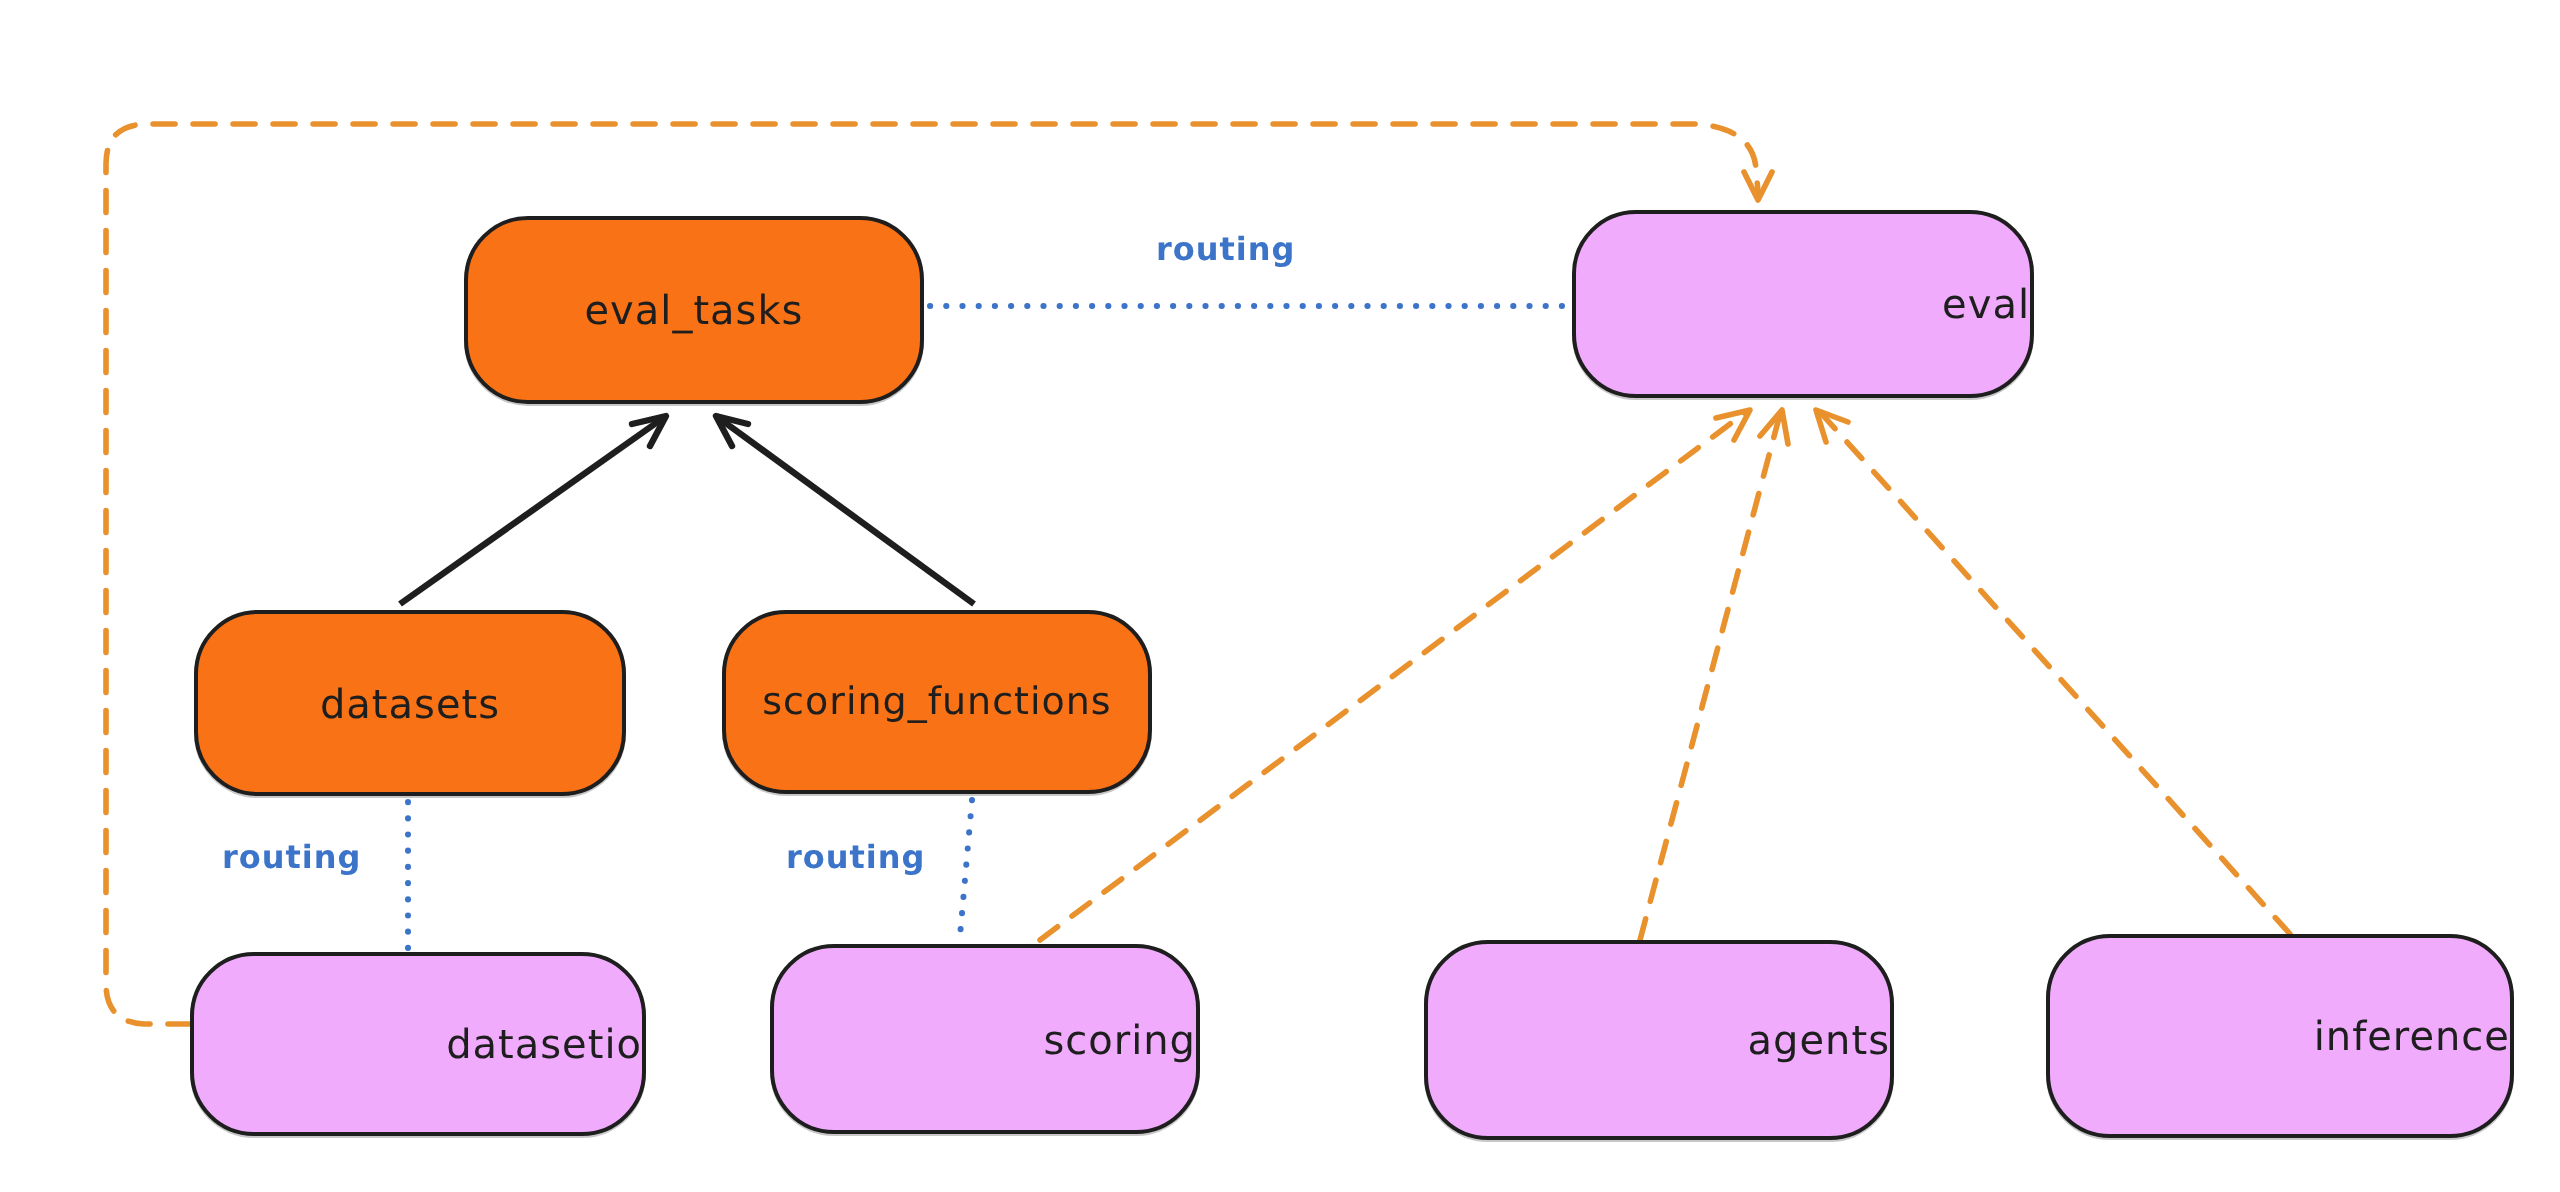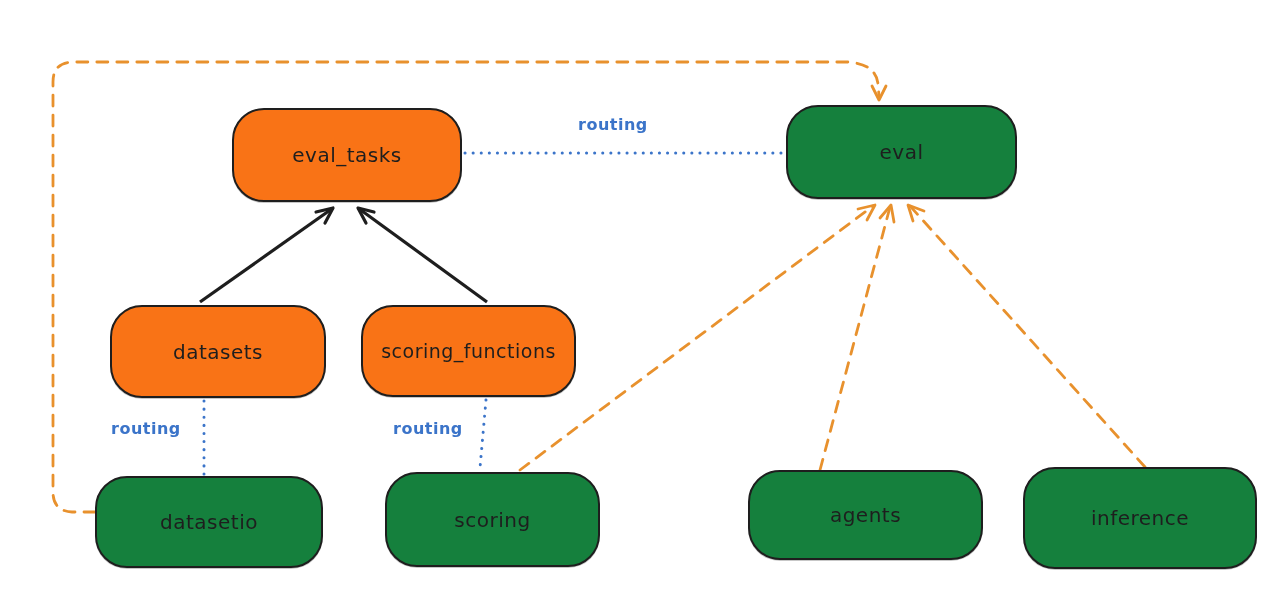--- a/index.html
+++ b/index.html
@@ -30,29 +30,29 @@
     justify-content: center;
     border: 2.6px solid #1e1e1e;
     border-radius: 32px;
     font-size: 20px;
     letter-spacing: 0.5px;
     color: #1e1e1e;
     box-sizing: border-box;
     box-shadow: 0 1px 0 rgba(30,30,30,0.25);
   }
   .node-blue  { background: #f97316; }
-  .node-green { background: #15803d; }
+  .node-green { background: #f0abfc; justify-content: flex-end; }
 
   .n-eval-tasks        { left: 232px; top: 108px; width: 230px; height: 94px; }
   .n-eval              { left: 786px; top: 105px; width: 231px; height: 94px; }
-  .n-datasets          { left:  97px; top: 305px; width: 216px; height: 93px; margin-left: 13px; }
+  .n-datasets          { left:  97px; top: 305px; width: 216px; height: 93px; }
   .n-scoring-functions { left: 361px; top: 305px; width: 215px; height: 92px; font-size: 19px; }
   .n-datasetio         { left:  95px; top: 476px; width: 228px; height: 92px; }
   .n-scoring           { left: 385px; top: 472px; width: 215px; height: 95px; }
-  .n-agents            { left: 748px; top: 470px; width: 235px; height: 90px; }
+  .n-agents            { left: 712px; top: 470px; width: 235px; height: 100px; }
   .n-inference         { left: 1023px; top: 467px; width: 234px; height: 102px; }
 
   .edge-label {
     position: absolute;
     color: #3b74c9;
     font-weight: bold;
     font-size: 16px;
     letter-spacing: 0.5px;
   }
   .l-routing-top  { left: 578px; top: 115px; }

